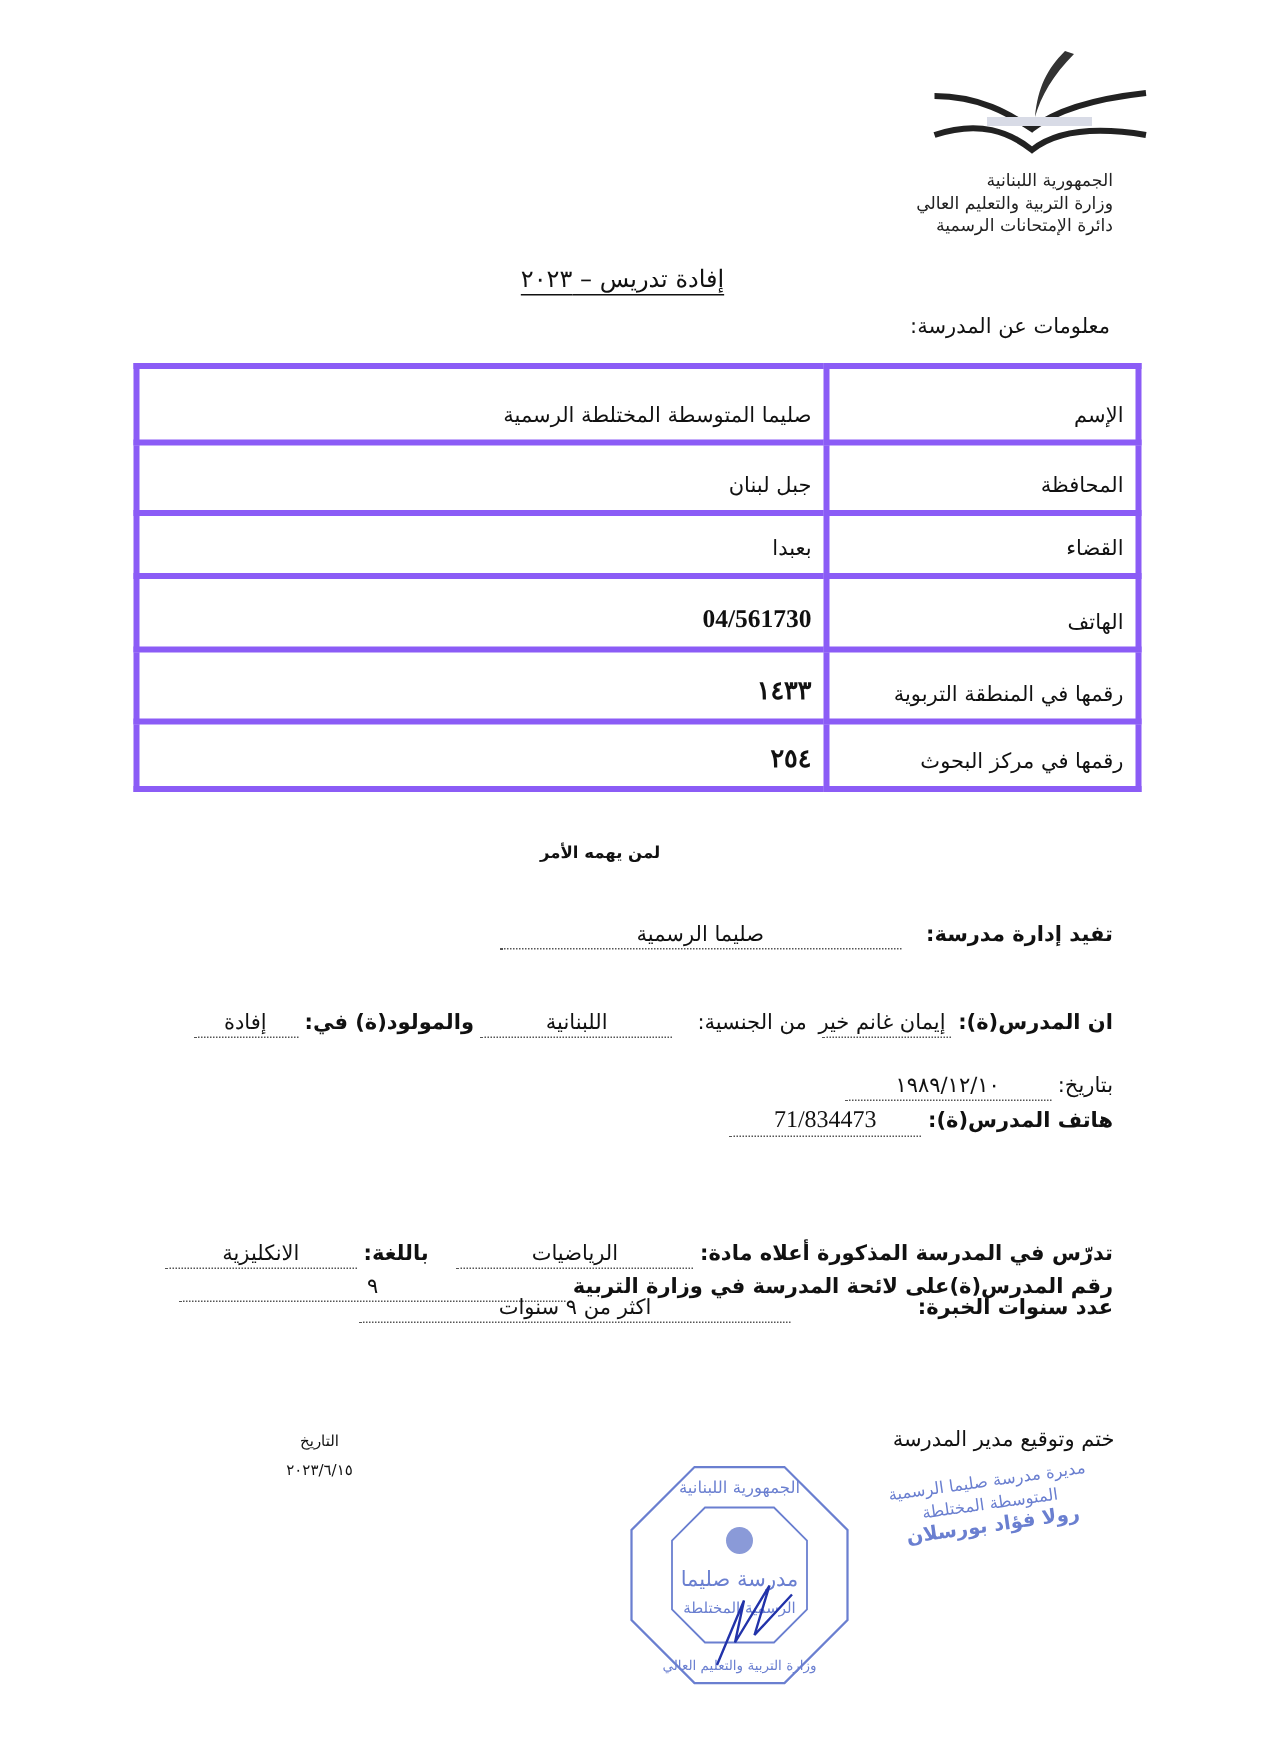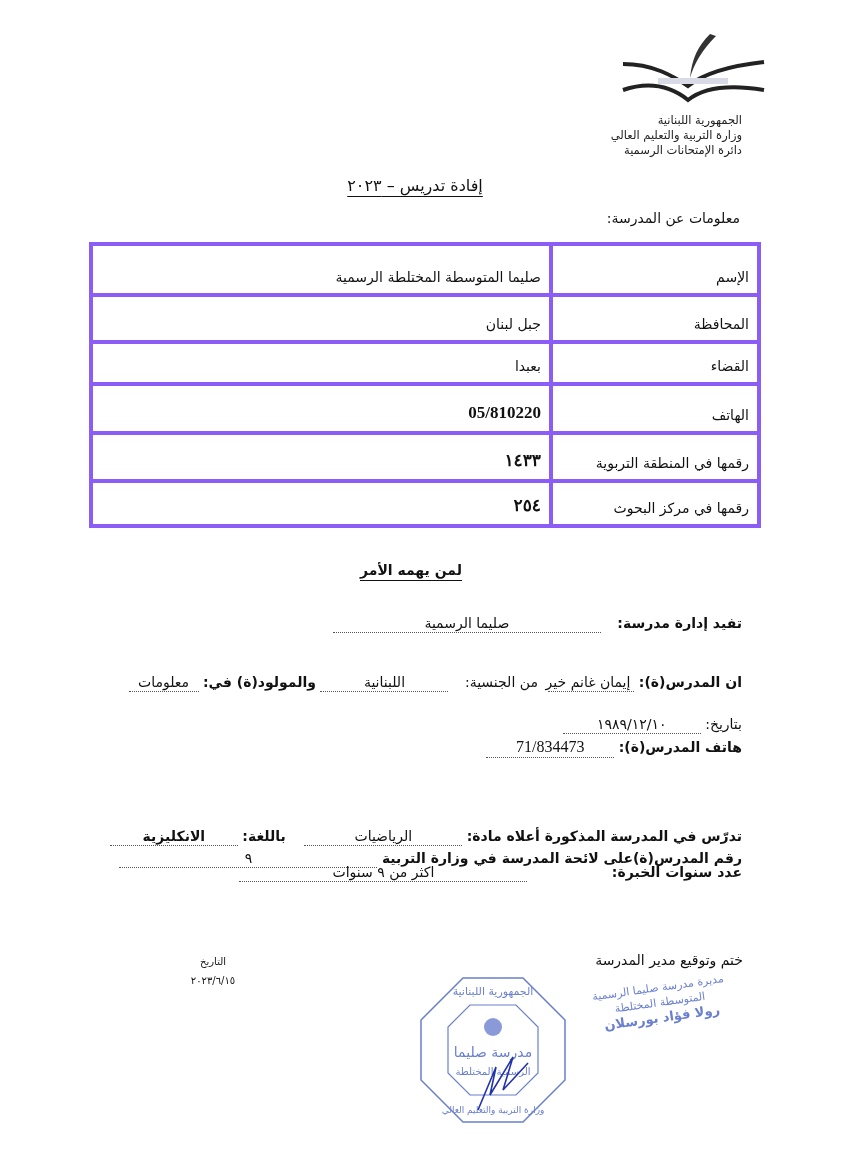--- a/index.html
+++ b/index.html
@@ -14,21 +14,21 @@
   .header-lines { right: 108px; top: 113px; text-align: right; font-size: 11.5px; line-height: 15px; color: #222; }
   .title { left: 330px; top: 176px; width: 170px; text-align: center; font-size: 16px; font-weight: normal; text-decoration: underline; text-underline-offset: 5px; }
   .subtitle { right: 110px; top: 210px; font-size: 14px; }
   table.info {
     position: absolute; left: 89px; top: 242px; width: 672px;
     border-collapse: collapse; font-size: 14px;
   }
   table.info td { border: 4px solid #8b5cf6; vertical-align: bottom; padding: 0 8px 8px 8px; text-align: right; }
   table.info td.label { width: 188px; }
   table.info td.value.bold { font-weight: bold; font-family: "Liberation Serif", "DejaVu Serif", serif; font-size: 17px; }
-  .section-title { left: 360px; top: 562px; font-size: 14px; font-weight: bold; text-decoration: underline; text-underline-offset: 5px; }
+  .section-title { left: 360px; top: 562px; font-size: 11px; font-weight: bold; text-underline-offset: 5px; }
   .line { font-size: 14px; white-space: nowrap; }
   .b { font-weight: bold; margin-top: 40px; }
   .field { display: inline-block; border-bottom: 1px dotted #555; text-align: center; padding: 0 4px 1px 4px; }
   .sig-label { right: 107px; top: 952px; font-size: 14px; }
   .date-block { left: 168px; top: 952px; width: 90px; text-align: center; font-size: 10px; line-height: 19px; }
   .stamp { left: 418px; top: 975px; width: 150px; height: 150px; }
   .stamp-text { left: 575px; top: 980px; width: 170px; color: #6a7fd0; font-size: 11px; line-height: 15px; text-align: center; transform: rotate(-8deg); }
   .stamp-text .big { font-size: 13px; font-weight: bold; }
 </style>
 </head>
@@ -59,21 +59,21 @@
   <tr style="height:47px">
     <td class="label">المحافظة</td>
     <td class="value">جبل لبنان</td>
   </tr>
   <tr style="height:42px">
     <td class="label">القضاء</td>
     <td class="value">بعبدا</td>
   </tr>
   <tr style="height:49px">
     <td class="label">الهاتف</td>
-    <td class="value bold">05/810220</td>
+    <td class="value bold">04/561730</td>
   </tr>
   <tr style="height:48px">
     <td class="label">رقمها في المنطقة التربوية</td>
     <td class="value bold">١٤٣٣</td>
   </tr>
   <tr style="height:45px">
     <td class="label">رقمها في مركز البحوث</td>
     <td class="value bold">٢٥٤</td>
   </tr>
 </tbody>
@@ -85,38 +85,38 @@
   <span class="b">تفيد إدارة مدرسة:</span>
   <span class="field" style="width:260px; margin-right:12px;">صليما الرسمية</span>
 </div>
 
 <div class="abs line" style="right:108px; top:674px;">
   <span class="b">ان المدرس(ة):</span>
   <span class="field" style="width:78px;">إيمان غانم خير</span>
   <span style="margin-right:6px;">من الجنسية:</span>
   <span class="field" style="width:120px; margin-right:12px;">اللبنانية</span>
   <span class="b">والمولود(ة) في:</span>
-  <span class="field" style="width:62px;">معلومات</span>
+  <span class="field" style="width:62px;">إفادة</span>
 </div>
 
 <div class="abs line" style="right:108px; top:716px;">
   <span>بتاريخ:</span>
   <span class="field" style="width:130px;">١٩٨٩/١٢/١٠</span>
 </div>
 
 <div class="abs line" style="right:108px; top:738px;">
   <span class="b">هاتف المدرس(ة):</span>
   <span class="field" style="width:120px; font-family:'Liberation Serif',serif; font-size:16px;">71/834473</span>
 </div>
 
 <div class="abs line" style="right:108px; top:828px;">
   <span class="b">تدرّس في المدرسة المذكورة أعلاه مادة:</span>
   <span class="field" style="width:150px;">الرياضيات</span>
   <span class="b" style="margin-right:14px;">باللغة:</span>
-  <span class="field" style="width:120px;font-weight:bold;">الانكليزية</span>
+  <span class="field" style="width:120px;">الانكليزية</span>
 </div>
 
 <div class="abs line" style="right:108px; top:850px;">
   <span class="b">رقم المدرس(ة)على لائحة المدرسة في وزارة التربية</span>
   <span class="field" style="width:250px;">٩</span>
 </div>
 
 <div class="abs line" style="right:108px; top:864px;">
   <span class="b">عدد سنوات الخبرة:</span>
   <span class="field" style="width:280px; margin-right:80px;">اكثر من ٩ سنوات</span>

